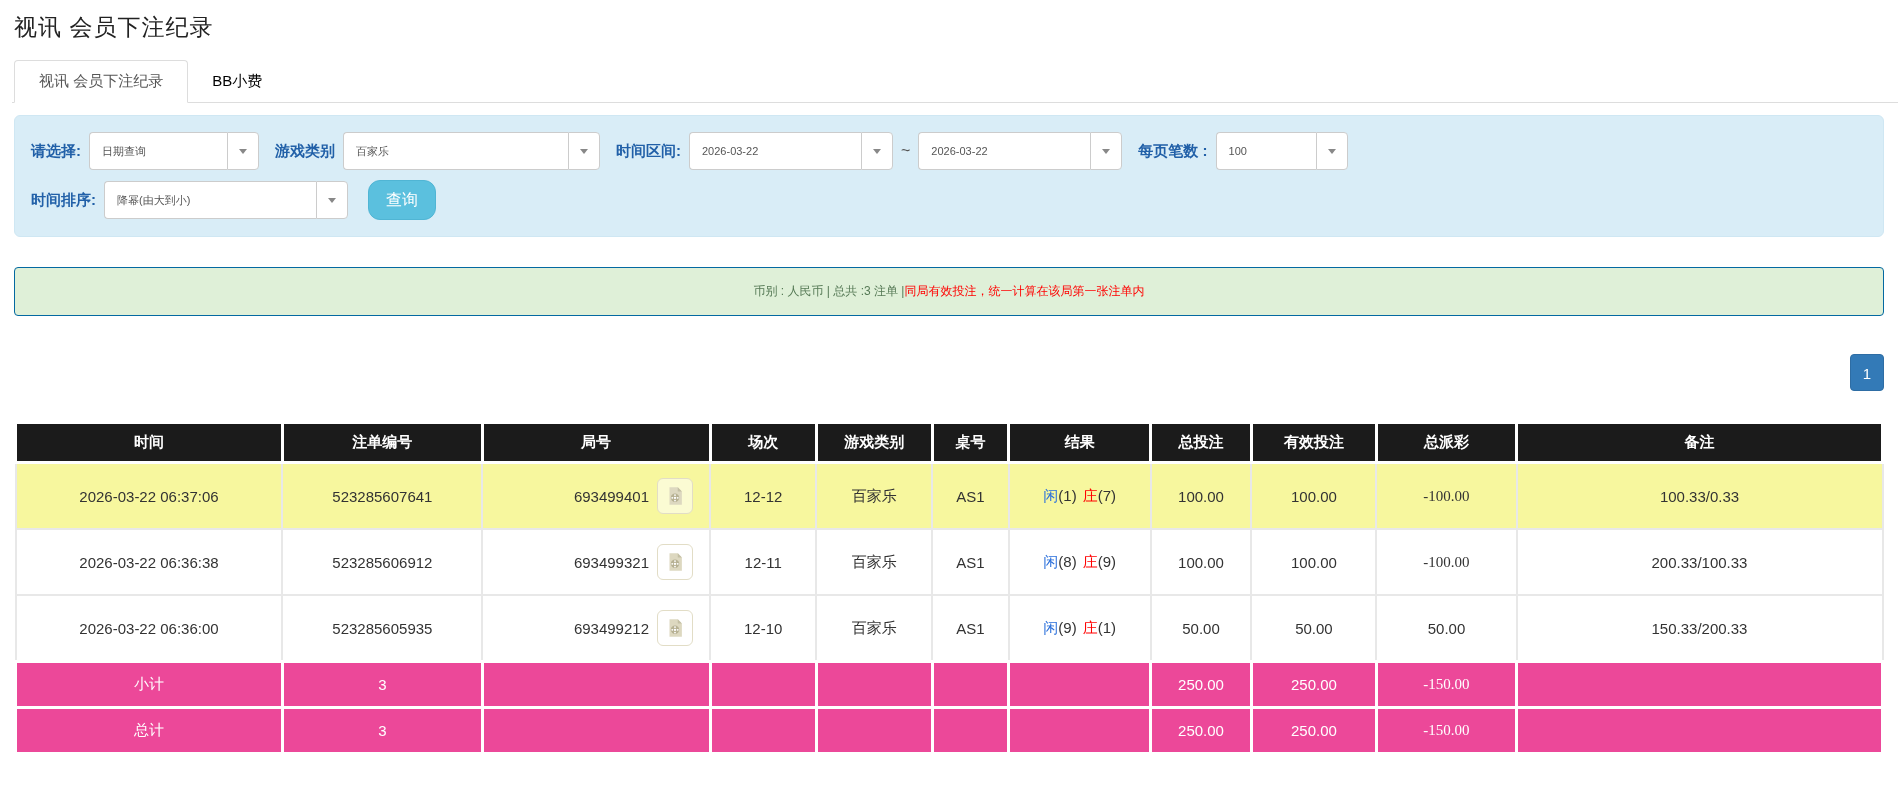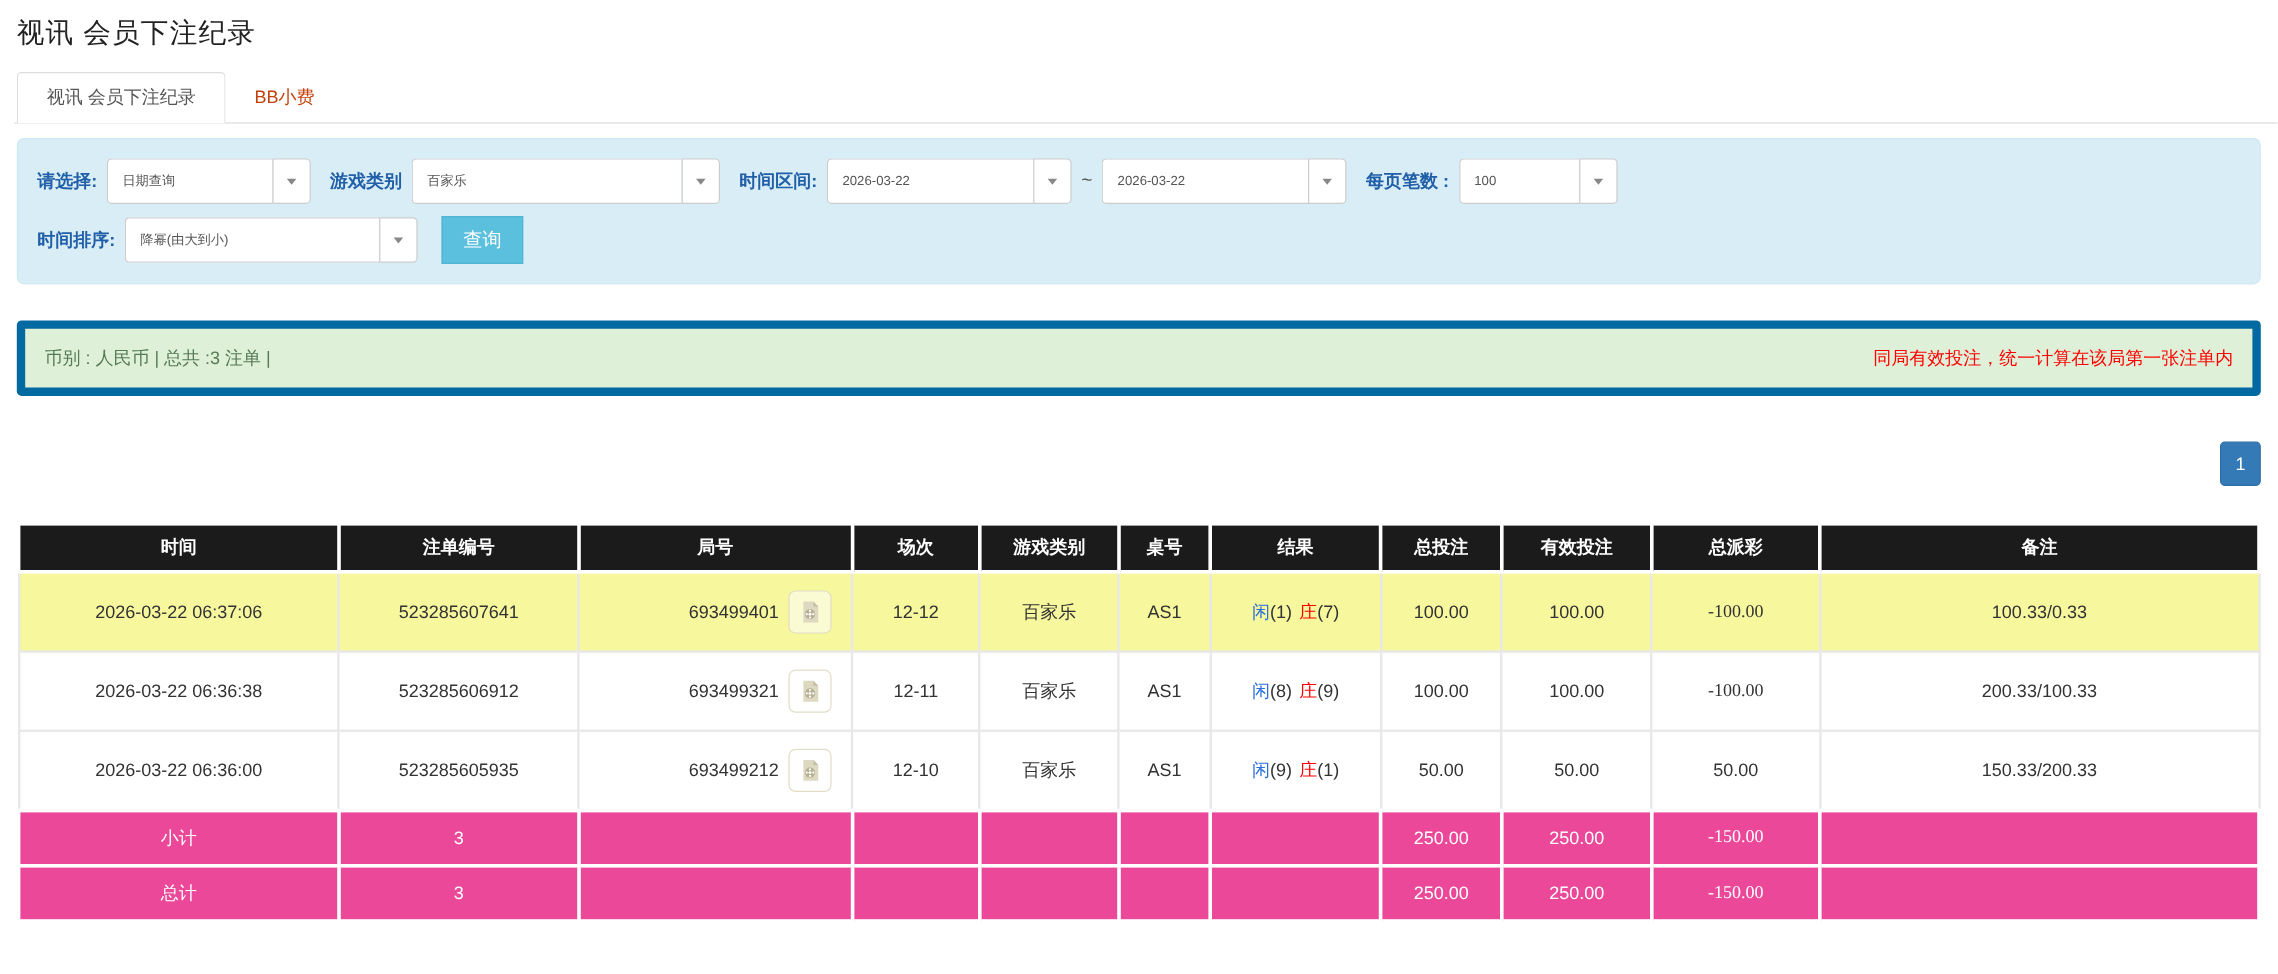--- a/index.html
+++ b/index.html
@@ -5,42 +5,42 @@
   * { margin:0; padding:0; box-sizing:border-box; }
   html,body { width:1898px; height:812px; overflow:hidden; background:#fff;
     font-family:"Liberation Sans","DejaVu Sans",sans-serif; color:#333; }
 
   .page-title { font-size:23px; font-weight:500; color:#222; margin:12px 0 0 14px; letter-spacing:1px; }
 
   
   .tabs { margin:16px 0 0 12px; border-bottom:1px solid #ddd; display:flex; align-items:flex-end; height:44px; padding-left:2px; }
   .tab { padding:11px 24px; font-size:15px; cursor:pointer; }
   .tab.active { background:#fff; border:1px solid #ddd; border-bottom:1px solid #fff; border-radius:4px 4px 0 0; color:#555; margin-bottom:-1px; }
-  .tab.plain { color:#c2410c; }
+  .tab.plain { color:#000000; }
 
   
   .panel { margin:12px 14px 0 14px; background:#d9edf7; border:1px solid #cfe7f3; border-radius:6px; padding:16px 12px 16px 16px; }
   .frow { display:flex; align-items:center; }
   .frow + .frow { margin-top:10px; }
   .flabel { font-size:15px; font-weight:bold; color:#2160a8; margin-right:8px; white-space:nowrap; }
   .flabel.gap { margin-left:16px; }
   .combo { display:inline-flex; align-items:stretch; }
   .combo-text { background:#fff; border:1px solid #ccc; border-right:none; border-radius:4px 0 0 4px;
     height:38px; line-height:36px; padding:0 12px; color:#555; font-size:11px; white-space:nowrap; overflow:hidden; }
   .combo-arrow { width:32px; background:#fff; border:1px solid #ccc; border-radius:0 4px 4px 0;
     display:flex; align-items:center; justify-content:center; cursor:pointer; }
   .caret { width:0; height:0; border-left:4px solid transparent; border-right:4px solid transparent; border-top:5px solid #888; }
   .w-select { width:138px; } .w-game { width:225px; } .w-date { width:172px; } .w-size { width:100px; } .w-sort { width:212px; }
   .tilde { font-size:16px; color:#555; margin:0 8px; }
   .btn-search { margin-left:20px; background:#5bc0de; border:1px solid #50b5d4; color:#fff; font-size:16px;
-    height:40px; padding:0 17px; border-radius:0; cursor:pointer; }
-
-  
-  .alert-bar { margin:30px 14px 0 14px; background:#dff0d8; border:7px solid #0369a1; border-radius:4px;
-    padding:15px 16px; display:flex; justify-content:space-between; align-items:center; font-size:15px; }
+    height:40px; padding:0 17px; border-radius:12px; cursor:pointer; }
+
+  
+  .alert-bar { margin:30px 14px 0 14px; background:#dff0d8; border:1px solid #0369a1; border-radius:4px;
+    padding:15px 16px; display:flex; justify-content:center; align-items:center; font-size:12px; }
   .alert-left { color:#567a56; }
   .alert-right { color:#ff0000; }
 
   
   .pager { margin:38px 14px 0 14px; text-align:right; }
   .page-btn { display:inline-block; min-width:34px; height:37px; line-height:37px; background:#337ab7;
     border:1px solid #2e6da4; border-radius:4px; color:#fff; text-align:center; font-size:15px; cursor:pointer; }
 
   
   table.grid { width:1870px; margin:30px 14px 0 14px; border-collapse:collapse; table-layout:fixed; font-size:15px; }

